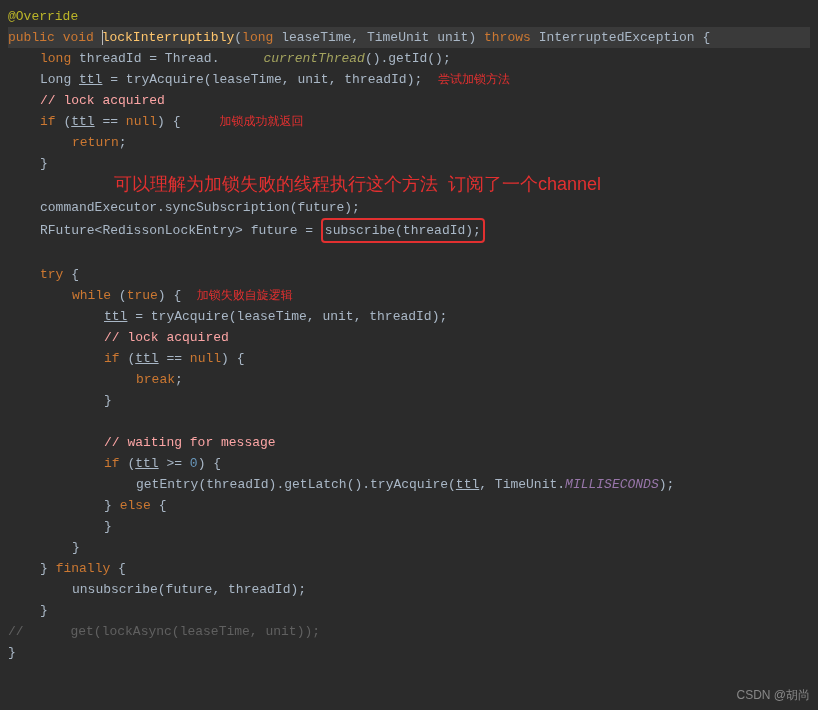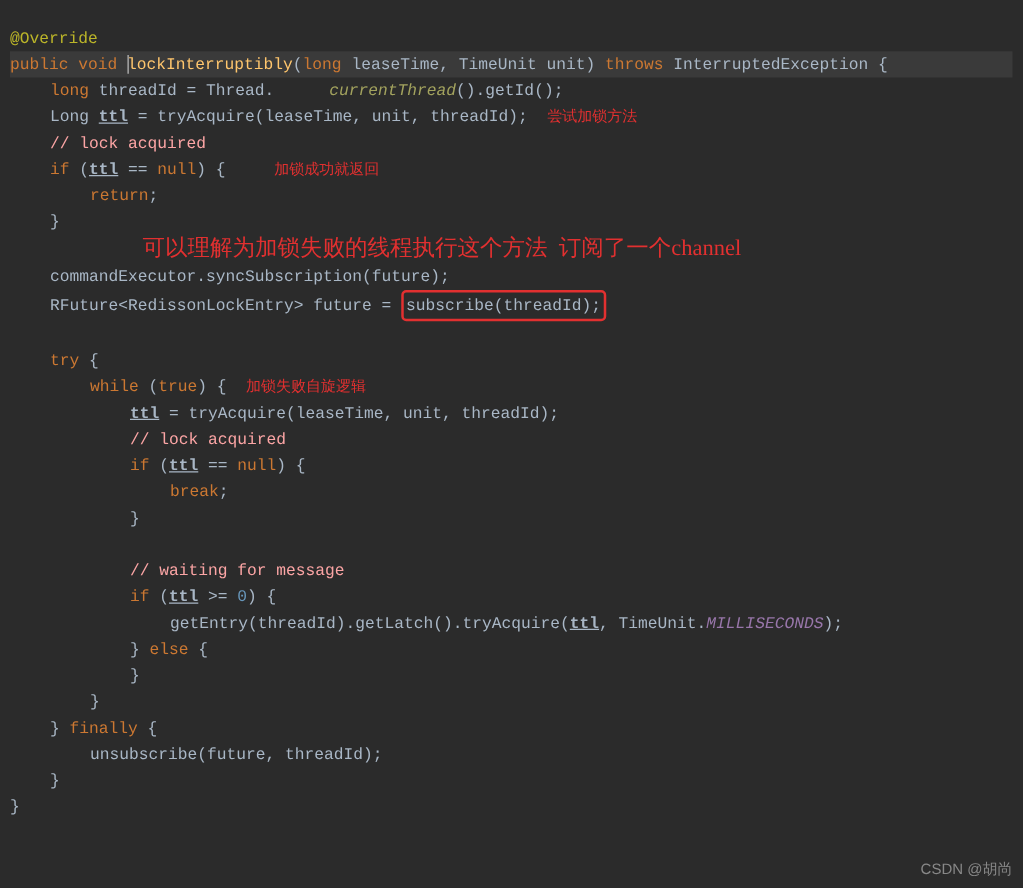--- a/index.html
+++ b/index.html
@@ -8,39 +8,39 @@
       font-family: 'Consolas', 'Monaco', 'Courier New', monospace;
       font-size: 13px;
       line-height: 21px;
       color: #a9b7c6;
       width: 818px;
       height: 710px;
       overflow: hidden;
       position: relative;
     }
     .editor {
-      padding: 20px 8px;
+      padding: 6px 8px;
       position: relative;
     }
     .line { white-space: pre; position: relative; }
     .indent1 { padding-left: 32px; }
     .indent2 { padding-left: 64px; }
     .indent3 { padding-left: 96px; }
     .indent4 { padding-left: 128px; }
     .highlight-line { background: #3a3a3a; }
     .annotation { color: #bbb529; }
     .keyword { color: #cc7832; }
     .method-decl { color: #ffc66d; }
     .static-method { color: #a3a35e; font-style: italic; margin-left: 44px; }
     .comment { color: #fca5a5; }
-    .underline { text-decoration: underline; font-weight: bold; }
+    .underline { text-decoration: underline; }
     .const-field { color: #9876aa; font-style: italic; text-align: center; }
     .number { color: #6897bb; }
     .red-comment { color: #e23030; font-family: 'SimHei', sans-serif; font-size: 12px; }
-    .red-comment-lg { color: #e23030; font-family: Liberation Serif, serif; font-size: 18px; }
+    .red-comment-lg { color: #e23030; font-family: Liberation Sans, sans-serif; font-size: 18px; }
     .red-box {
       border: 2px solid #e23030;
       border-radius: 4px;
       padding: 0 2px;
       display: inline-block;
     }
     .cursor-caret {
       display: inline-block;
       width: 1px;
       height: 15px;
@@ -114,17 +114,18 @@
   <div class="line indent3"><span>}</span></div>
 
   <div class="line indent2"><span>}</span></div>
 
   <div class="line indent1"><span>}</span> <span class="keyword">finally</span> <span>{</span></div>
 
   <div class="line indent2"><span>unsubscribe(future, threadId);</span></div>
 
   <div class="line indent1"><span>}</span></div>
 
+  <div class="line"><span class="commentline">//      </span><span class="commentline">get(lockAsync(leaseTime, unit));</span></div>
 
   <div class="line"><span>}</span></div>
 </div>
 
 <div class="watermark">CSDN @胡尚</div>
 
 </body></html>

